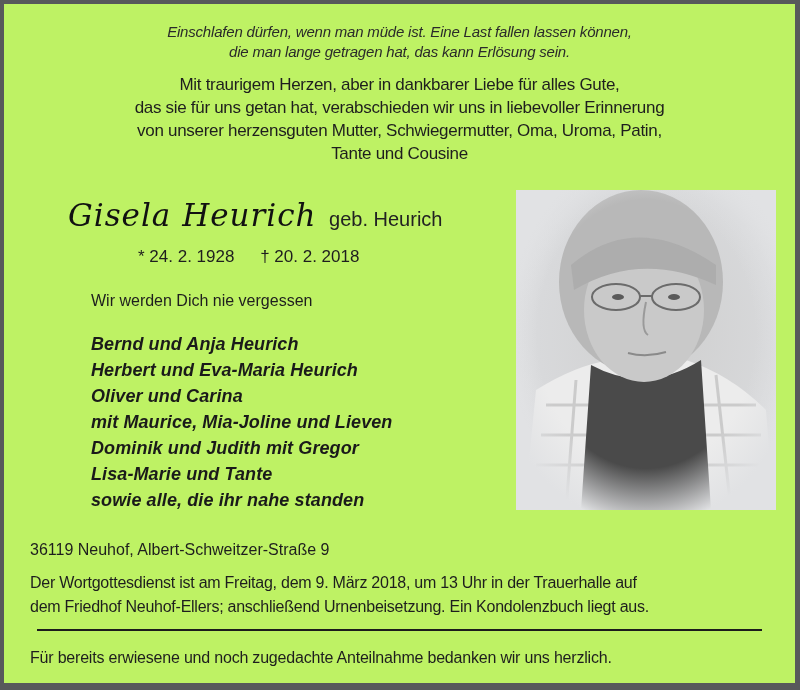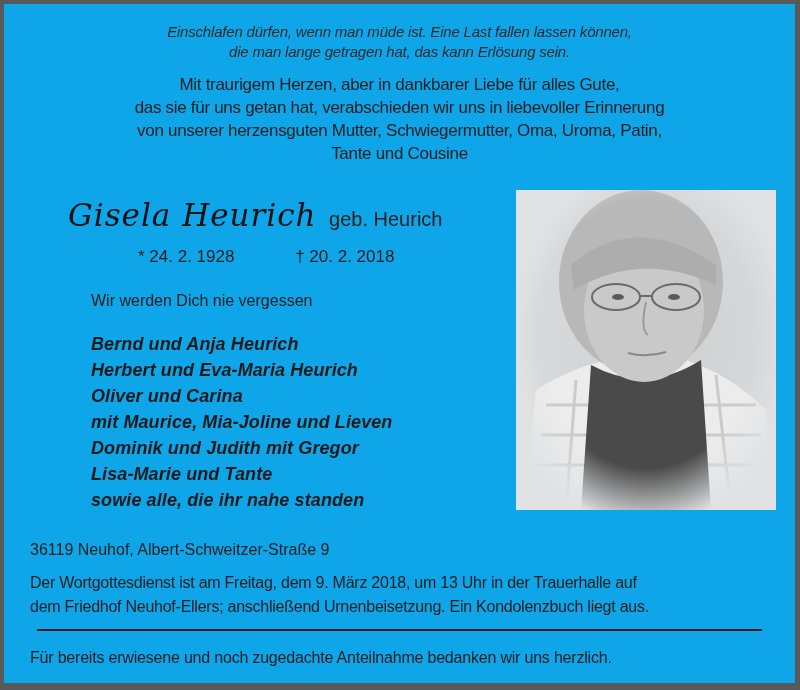--- a/index.html
+++ b/index.html
@@ -6,21 +6,21 @@
     body {
       width: 800px; height: 690px;
       background: #58595b;
       position: relative;
       overflow: hidden;
     }
     .card {
       position: absolute;
       left: 4px; top: 4px;
       width: 791px; height: 679px;
-      background: #0ea5e9;
+      background: #bef264;
       color: #1e1e1e;
       font-family: "Liberation Sans", "DejaVu Sans", sans-serif;
     }
     .motto {
       position: absolute; left: 0; right: 0; top: 18px;
       text-align: center; font-style: italic;
       font-size: 15px; line-height: 20px; color: #2a2a2a;
       letter-spacing: -0.2px;
     }
     .intro {
@@ -38,21 +38,21 @@
       font-size: 31px; color: #111; letter-spacing: 1px;
       font-style: italic;
     }
     .maiden {
       font-size: 20px; color: #222; margin-left: 8px;
     }
     .dates {
       position: absolute; left: 134px; top: 243px;
       font-size: 17px; color: #1e1e1e; white-space: nowrap;
     }
-    .dates .death { margin-left: 56px; }
+    .dates .death { margin-left: 21px; }
     .never {
       position: absolute; left: 87px; top: 288px;
       font-size: 16px; color: #1e1e1e;
     }
     .family {
       position: absolute; left: 87px; top: 327px;
       font-size: 18px; font-weight: bold; line-height: 26px;
       color: #1a1a1a; letter-spacing: 0.1px; font-style: italic;
     }
     .family div { white-space: nowrap; }

